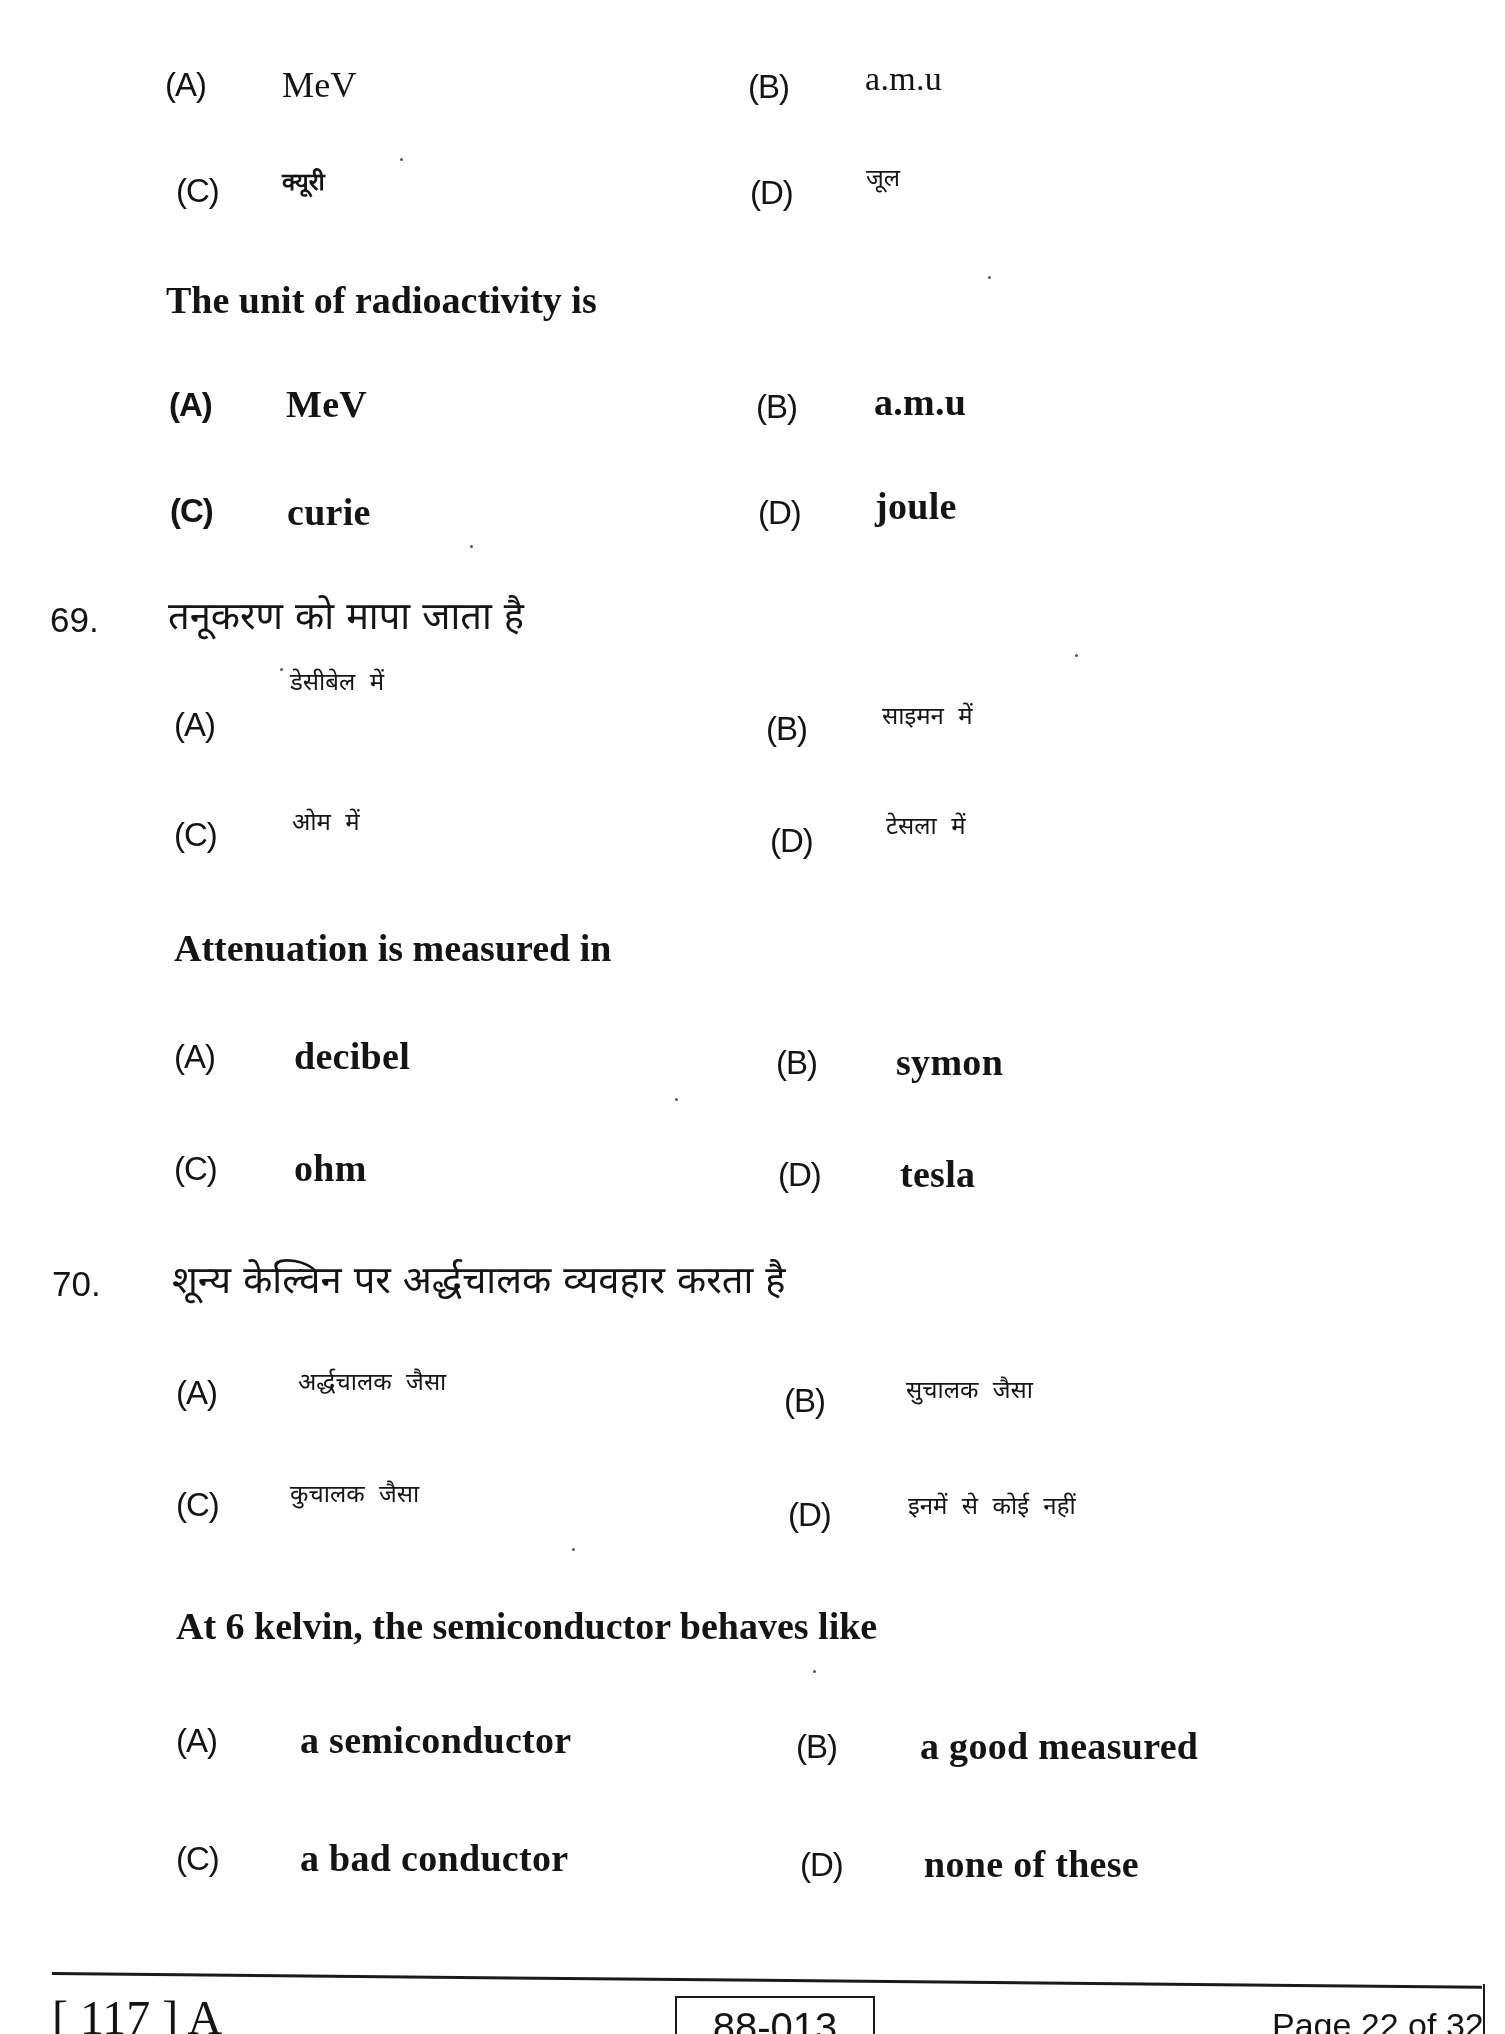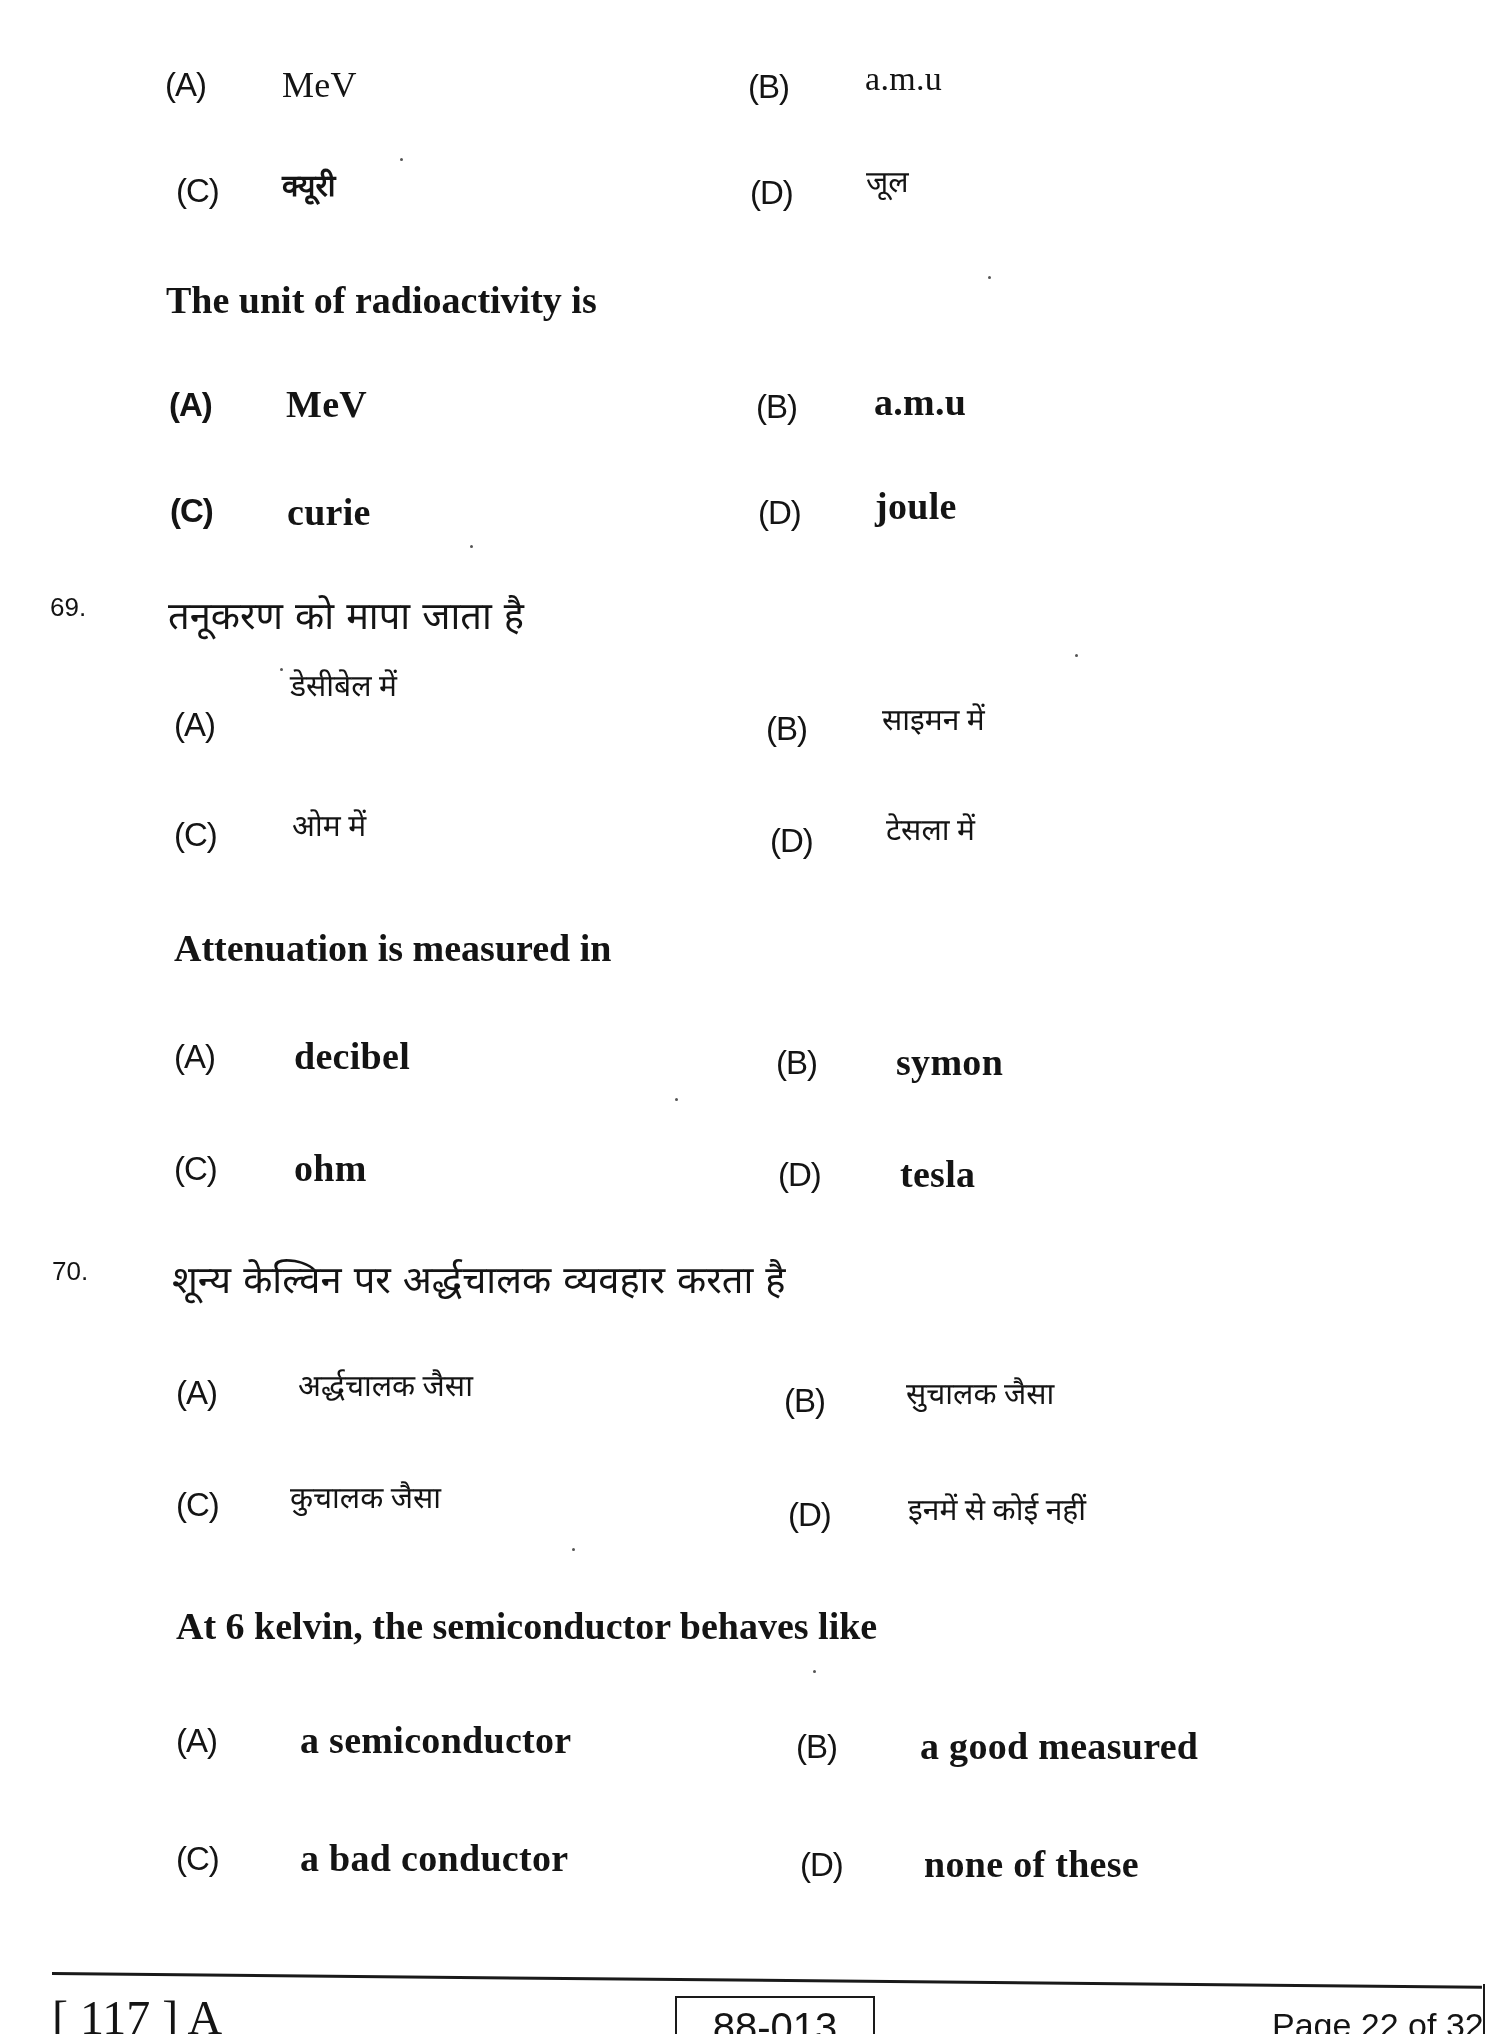--- a/index.html
+++ b/index.html
@@ -21,35 +21,36 @@
       font-size: 33px;
       letter-spacing: -1px;
     }
     .opt-text-en {
       font-family: "Liberation Serif", "DejaVu Serif", serif;
       font-size: 38px;
       font-weight: bold;
       letter-spacing: 0.3px;
     }
     .opt-text-hi {
-      font-family: Liberation Serif, serif;
-      font-size: 30px;
+      font-family: Liberation Mono, monospace;
+      font-size: 24px;
     }
     .q-en {
       font-family: "Liberation Serif", "DejaVu Serif", serif;
       font-size: 38px;
       font-weight: bold;
     }
     .q-hi {
       font-family: "DejaVu Sans", "Liberation Sans", sans-serif;
       font-size: 38px;
     }
     .q-num {
       font-family: "Liberation Sans", "DejaVu Sans", sans-serif;
-      font-size: 26px;
+      font-size: 35px;
+      margin-top: 8px;
     }
     .thin { font-weight: normal; }
     .footer-rule {
       position: absolute;
       left: 52px;
       top: 1972px;
       width: 1430px;
       height: 3px;
       background: #1a1a1a;
       transform: rotate(0.55deg);

